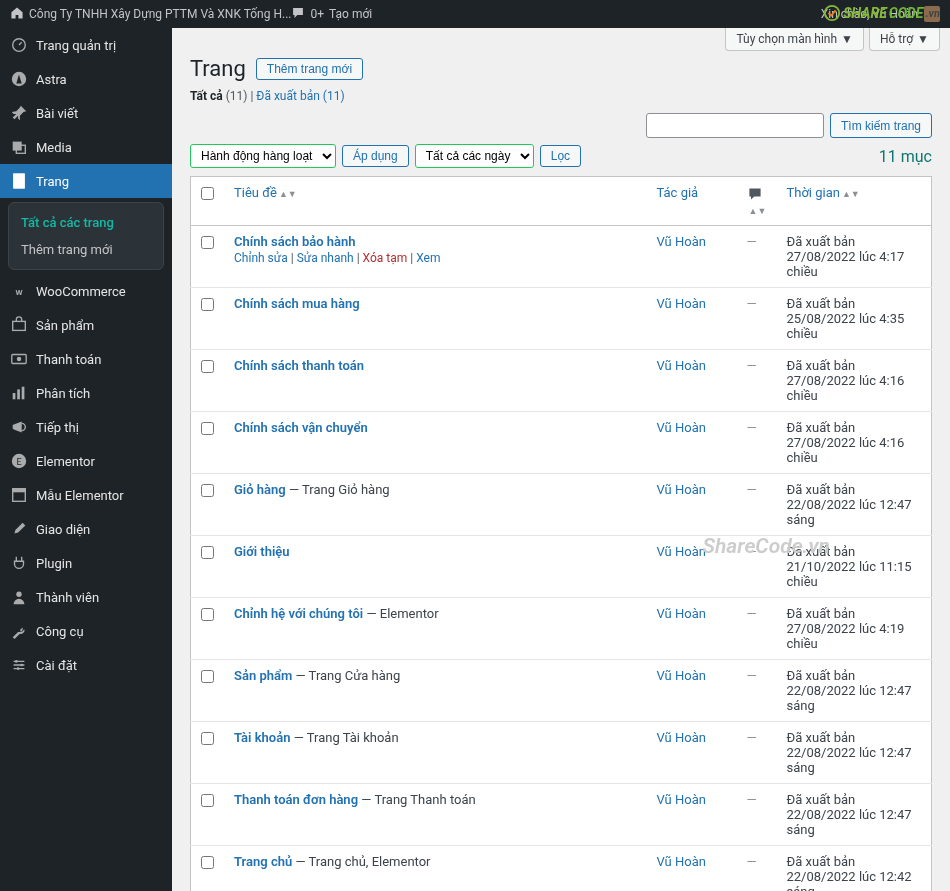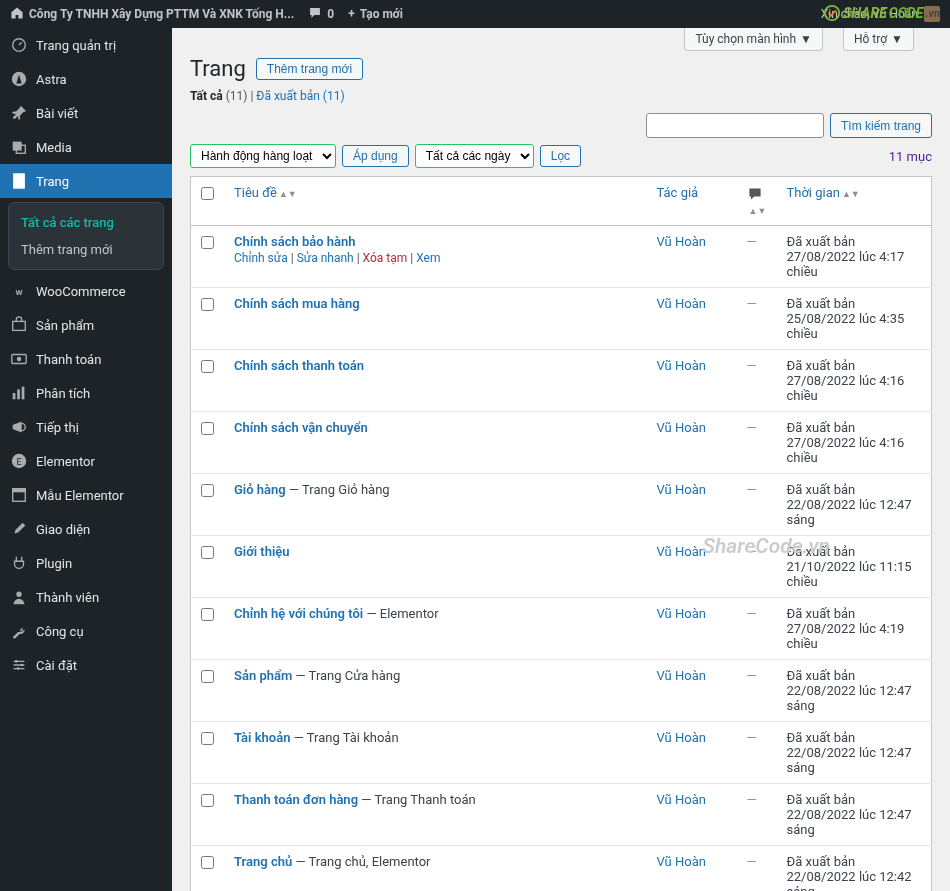--- a/index.html
+++ b/index.html
@@ -1,49 +1,49 @@
 <!DOCTYPE html>
 <html><head>
 <meta charset="utf-8">
 <style>
 * { box-sizing: border-box; margin: 0; padding: 0; }
 body { font-family: -apple-system, BlinkMacSystemFont, "Segoe UI", Roboto, sans-serif; font-size: 13px; color: #3c434a; background: #f0f0f1; width: 950px; }
 a { color: #2271b1; text-decoration: none; cursor: pointer; }
 
 
 .toolbar { height: 28px; background: #1d2327; color: #c3c4c7; display: flex; align-items: center; padding: 0 10px; font-size: 12px; position: relative; }
-.tb-left { display: flex; align-items: center; gap: 14px; flex: 1; font-weight: bold; }
+.tb-left { display: flex; align-items: center; flex: 1; }
 .tb-item { display: flex; align-items: center; gap: 5px; cursor: pointer; }
 .tb-right { display: flex; align-items: center; gap: 6px; }
 
 
 .wrap { display: flex; }
 .sidebar { width: 172px; background: #1d2327; color: #e5e5e5; min-height: 863px; }
 .menu-item { display: flex; align-items: center; gap: 8px; padding: 8px 10px; color: #e5e5e5; font-size: 13px; cursor: pointer; }
 .menu-item.current { background: #2271b1; color: #fff; position: relative; }
 .menu-item.current::after { content: ''; position: absolute; right: -8px; top: 50%; transform: translateY(-50%); border: 8px solid transparent; border-left-color: #2271b1; }
 .menu-icon { width: 18px; height: 18px; display: inline-flex; align-items: center; justify-content: center; opacity: 0.7; }
 .menu-item.current .menu-icon { opacity: 1; }
 .submenu { background: #2c3338; border: 1px solid #3c434a; margin: 4px 8px; border-radius: 6px; padding: 6px 0; }
 .submenu-item { padding: 6px 12px; color: #c3c4c7; font-size: 13px; cursor: pointer; }
 .submenu-item.active { color: #14b8a6; font-weight: 500; }
 .collapse { background: #f6f7f7; color: #444; border-radius: 14px; margin: 8px; padding: 6px 12px; display: flex; align-items: center; gap: 6px; cursor: pointer; }
 
 
 .main { flex: 1; padding: 10px 18px 0 18px; position: relative; }
-.screen-opts { position: absolute; right: 36px; top: 0; display: flex; gap: 20px; }
+.screen-opts { position: absolute; right: 10px; top: 0; display: flex; gap: 5px; }
 .screen-opts .btn-tab { border: 1px solid #c3c4c7; border-top: none; padding: 4px 10px; font-size: 12px; background: #f6f7f7; border-radius: 0 0 4px 4px; cursor: pointer; display: flex; align-items: center; gap: 4px; }
 .heading-row { display: flex; align-items: center; gap: 10px; margin-top: 18px; }
 .heading-row h1 { font-size: 22px; font-weight: 400; color: #1d2327; }
 .btn { border: 1px solid #2271b1; color: #2271b1; background: #f6f7f7; padding: 3px 10px; border-radius: 3px; font-size: 12px; cursor: pointer; }
 .subsub { margin: 8px 0 10px 0; font-size: 12px; color: #50575e; }
 .subsub strong { color: #1d2327; }
 .filter-row { display: flex; align-items: center; gap: 6px; margin-bottom: 8px; }
 .filter-row select { padding: 3px 6px; border: 1px solid #22c55e; border-radius: 3px; font-size: 12px; background: #fff; }
-.filter-row .right { margin-left: auto; font-size: 13px; color: #4c1d95; }
+.filter-row .right { margin-left: auto; font-size: 16px; color: #0f766e; }
 .top-search { display: flex; gap: 6px; justify-content: flex-end; margin: 6px 0; }
 .top-search input { width: 178px; padding: 4px 6px; border: 1px solid #8c8f94; border-radius: 3px; }
 
 
 table.wp-list { width: 100%; border-collapse: collapse; background: #fff; border: 1px solid #c3c4c7; }
 table.wp-list th, table.wp-list td { text-align: left; padding: 8px 10px; vertical-align: top; font-size: 13px; }
 table.wp-list thead th, table.wp-list tfoot th { border-bottom: 1px solid #c3c4c7; background: #fff; font-weight: 400; color: #2271b1; cursor: pointer; }
 table.wp-list thead th.cb, table.wp-list tfoot th.cb { width: 28px; }
 table.wp-list tbody tr { border-top: 1px solid #e5e5e5; }
 .col-author { width: 90px; }

